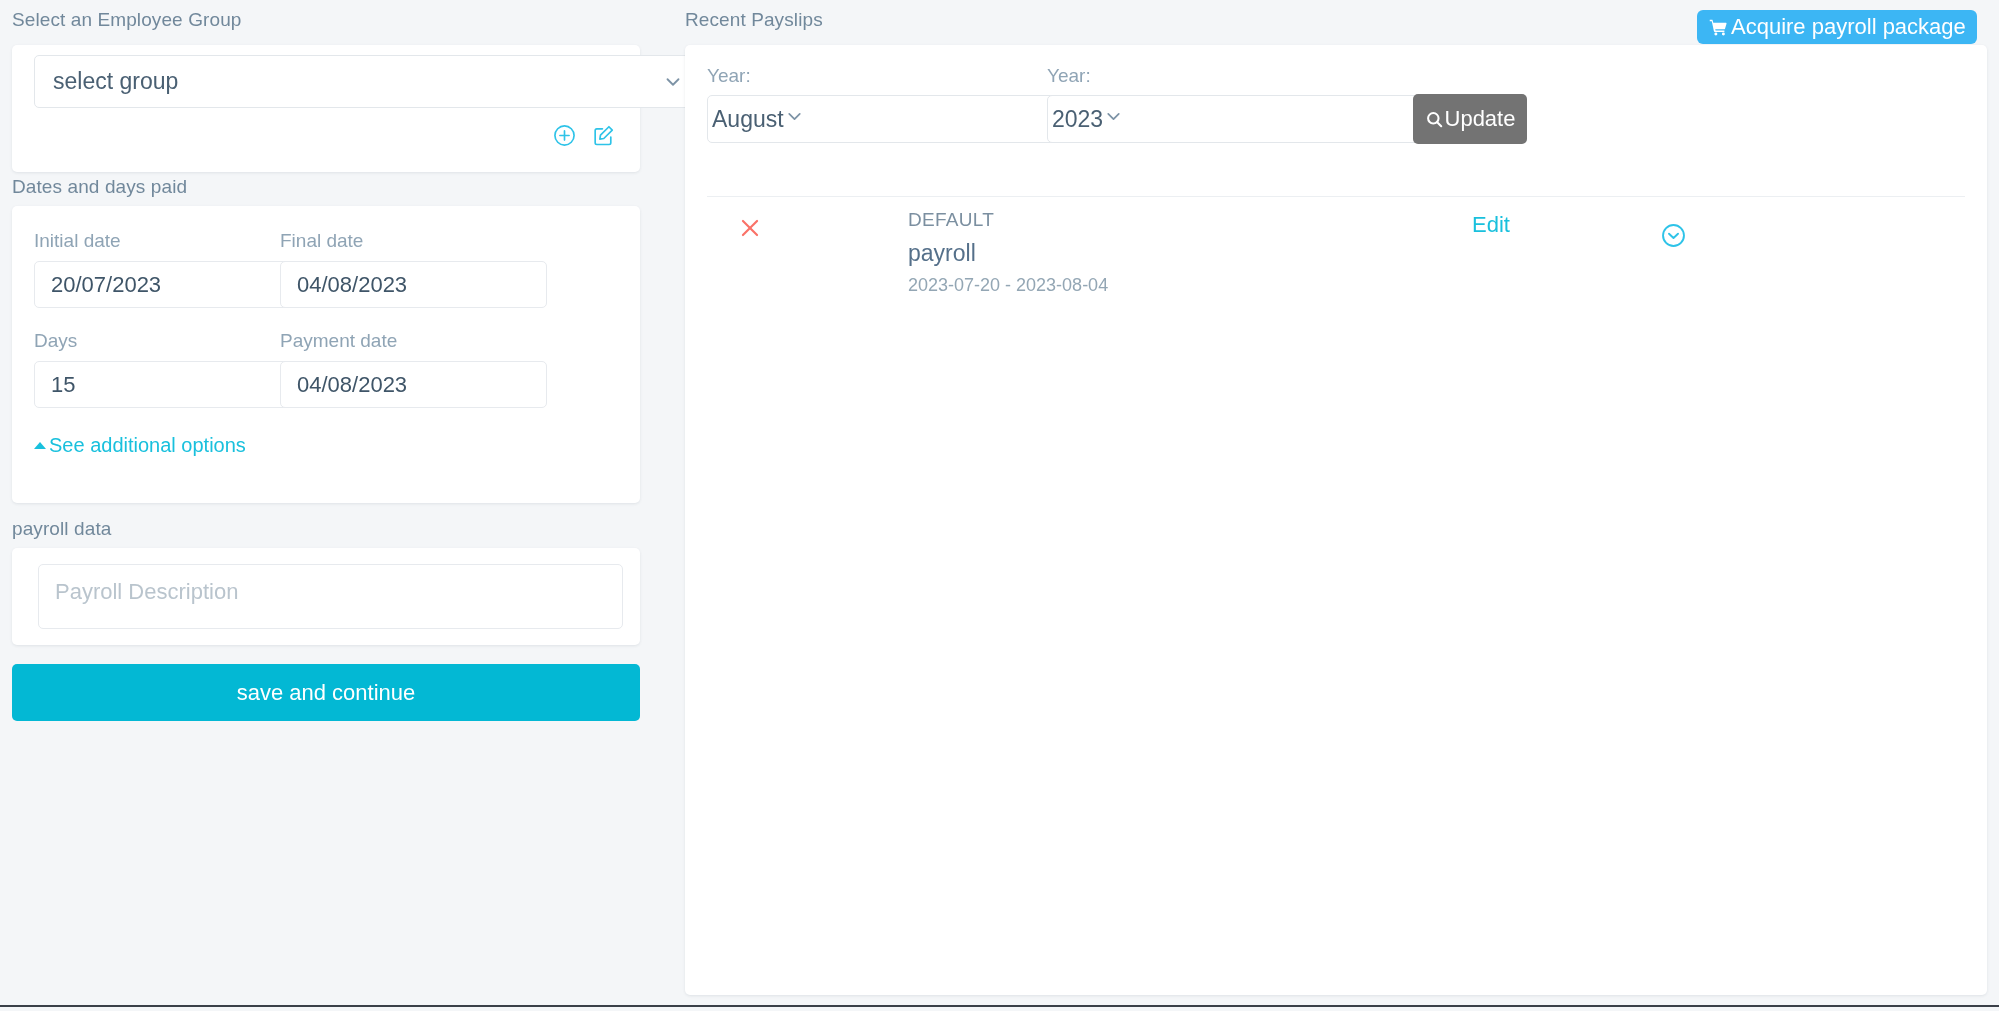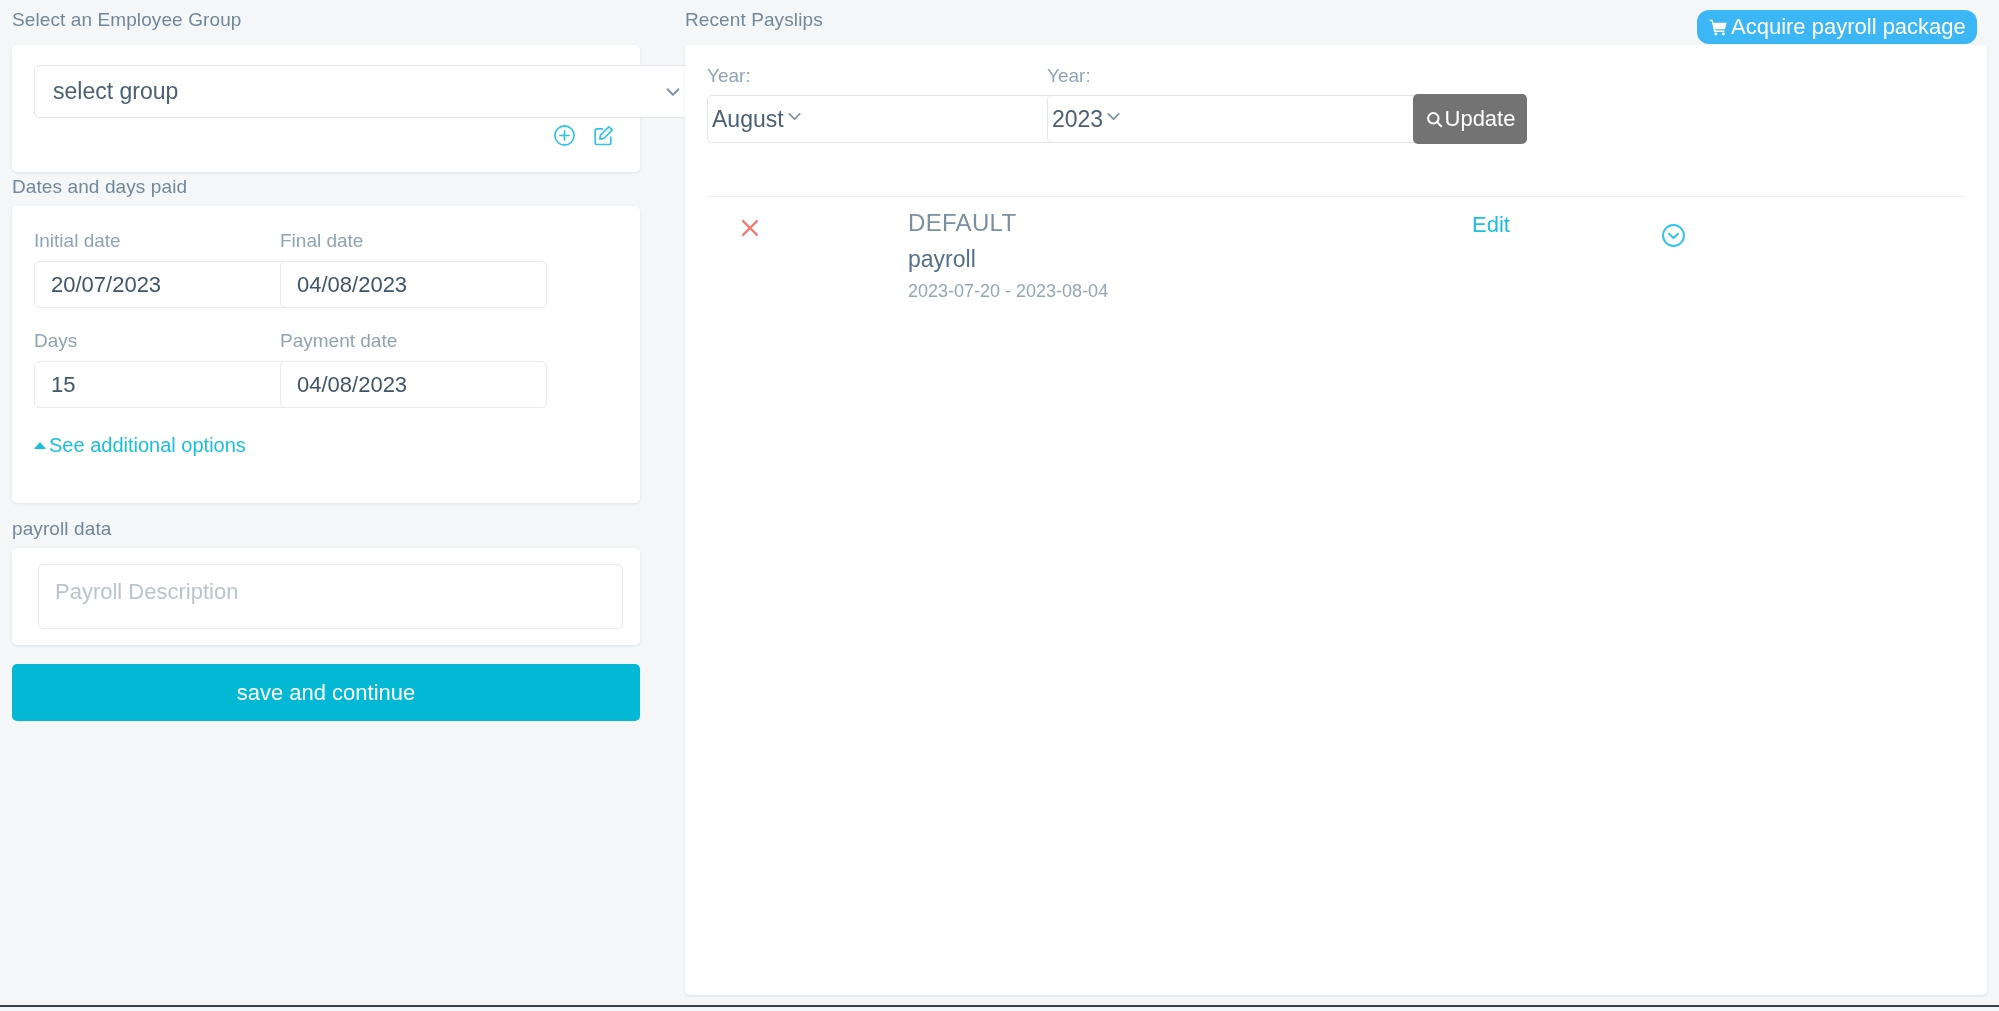--- a/index.html
+++ b/index.html
@@ -66,21 +66,21 @@
   }
   .select-box .chev {
     position: absolute;
     right: 16px;
     top: 50%;
     transform: translateY(-50%);
     display: flex;
   }
   #group-select {
     left: 22px;
-    top: 20px;
+    top: 10px;
     width: 667px;
     height: 53px;
   }
   #group-actions {
     position: absolute;
     right: 24px;
     top: 78px;
     display: flex;
     gap: 14px;
     align-items: center;
@@ -210,21 +210,21 @@
     top: 9px;
   }
   #acquire-package-button {
     position: absolute;
     left: 1012px;
     top: 10px;
     height: 34px;
     padding: 0 11px;
     background: #3cb6f4;
     border: none;
-    border-radius: 12px;
+    border-radius: 6px;
     color: #ffffff;
     font-family: "Liberation Sans", sans-serif;
     font-size: 22px;
     display: flex;
     align-items: center;
     gap: 2px;
     cursor: pointer;
     white-space: nowrap;
   }
   #payslips-card {
@@ -300,21 +300,21 @@
     cursor: pointer;
     line-height: 0;
   }
   #payslip-info {
     position: absolute;
     left: 223px;
     top: 12px;
   }
   #payslip-type {
     color: #7b8fa0;
-    font-size: 24px;
+    font-size: 19px;
     letter-spacing: 0.3px;
   }
   #payslip-name {
     color: #55708a;
     font-size: 23px;
     margin-top: 9px;
   }
   #payslip-dates {
     color: #93a6b4;
     font-size: 18px;

